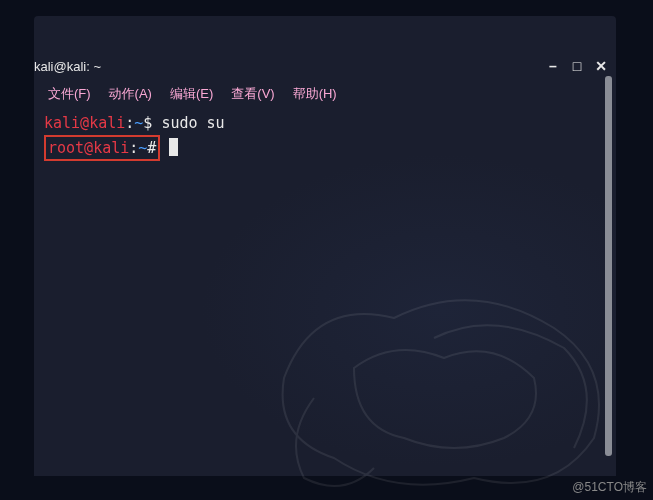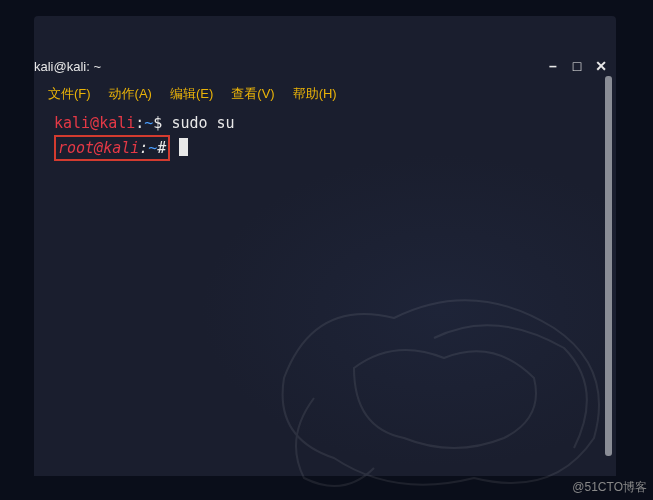--- a/index.html
+++ b/index.html
@@ -51,29 +51,29 @@
       cursor: pointer;
       width: 14px;
       text-align: center;
     }
     .menubar {
       height: 28px;
       display: flex;
       align-items: center;
       gap: 18px;
       padding-left: 14px;
-      color: #eab308;
+      color: #f9a8d4;
       font-size: 13px;
     }
     .menubar span {
       cursor: pointer;
     }
     .terminal-body {
       flex: 1;
-      padding: 4px 20px;
+      padding: 4px 10px;
       font-family: "DejaVu Sans Mono", "Liberation Mono", monospace;
       font-size: 15px;
       line-height: 1.5;
       color: #e8e8e8;
       position: relative;
       background: radial-gradient(ellipse 400px 260px at 70% 55%, #1e2438 0%, #1a1e2e 60%);
     }
     .term-line {
       white-space: pre;
     }
@@ -85,21 +85,20 @@
       width: 9px;
       height: 18px;
       background: #e8e8e8;
       vertical-align: text-bottom;
       margin-bottom: 1px;
     }
     .highlight-box {
       border: 2px solid #d33b2f;
       display: inline-block;
       padding: 0 2px;
-      font-style: italic;
     }
     .scrollbar {
       position: absolute;
       right: 4px;
       top: 60px;
       width: 7px;
       height: 380px;
       background: #8a8d96;
       border-radius: 3px;
     }

